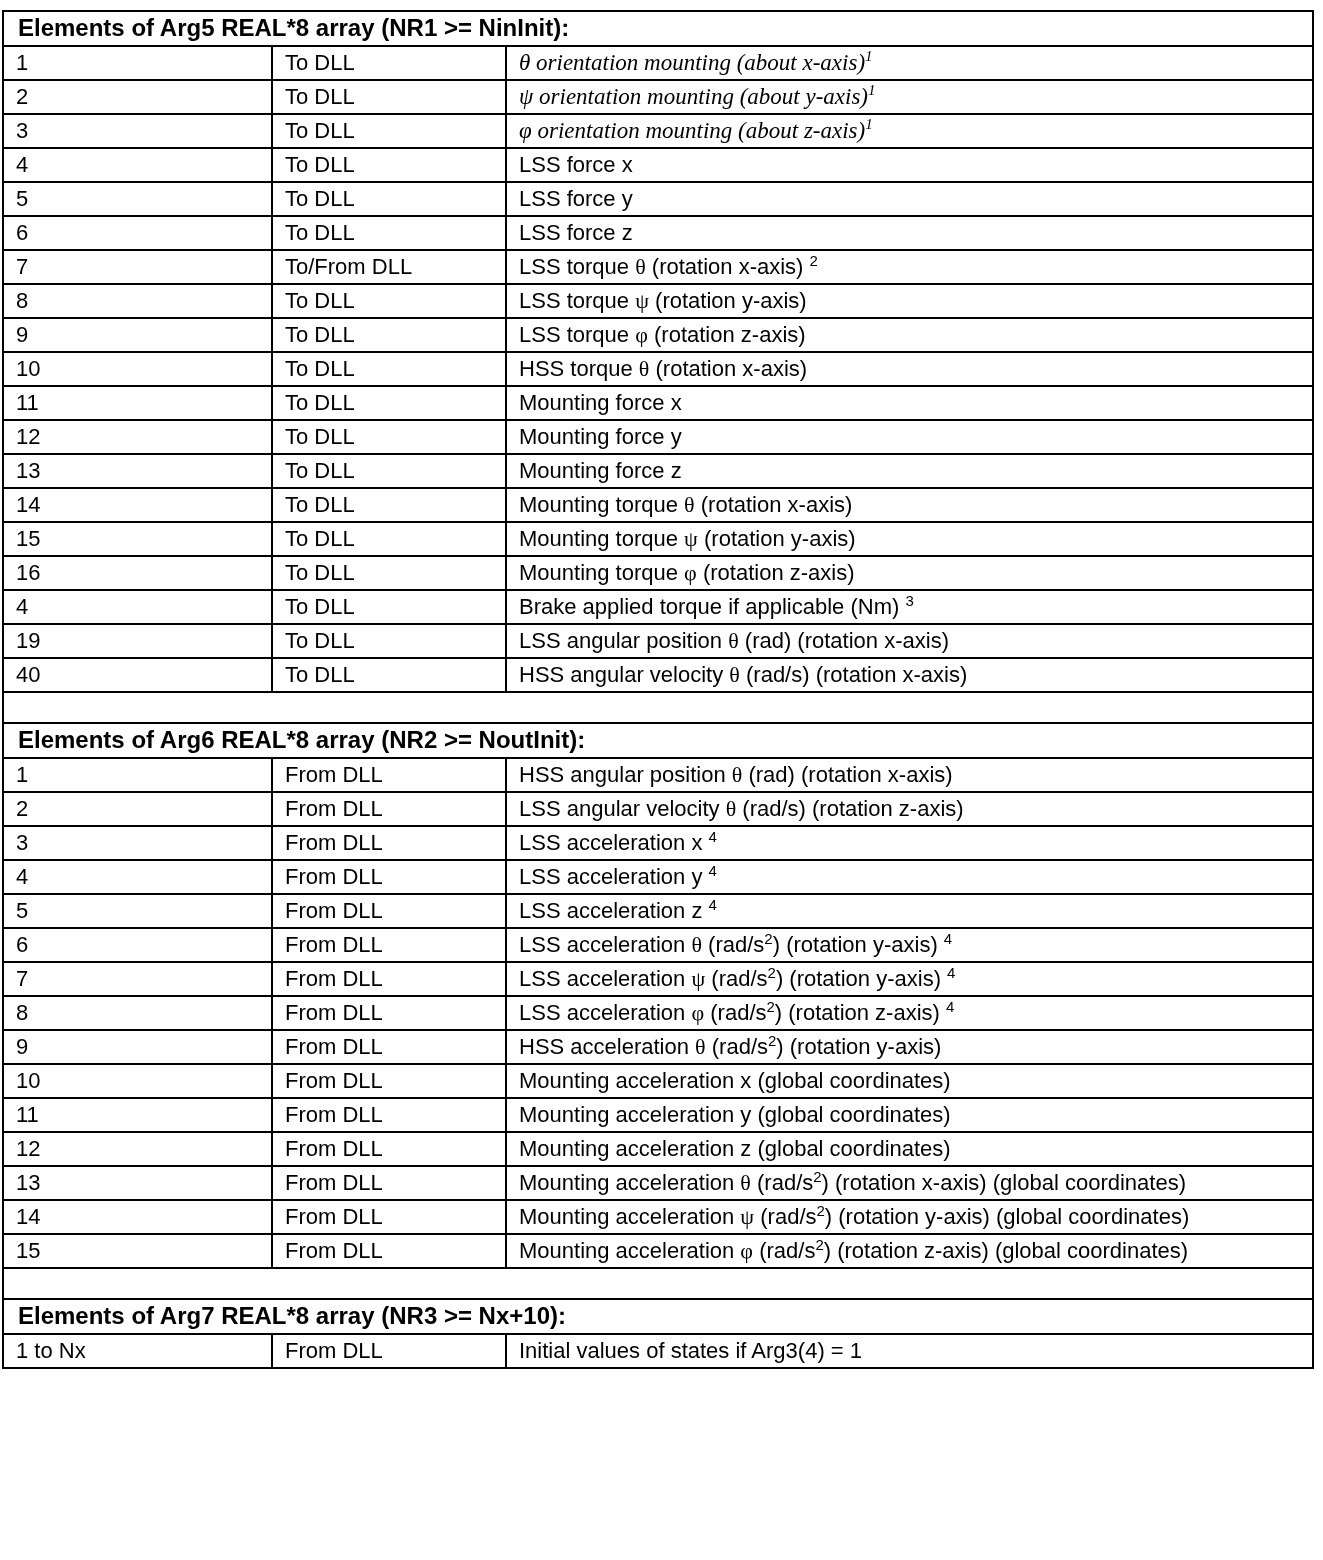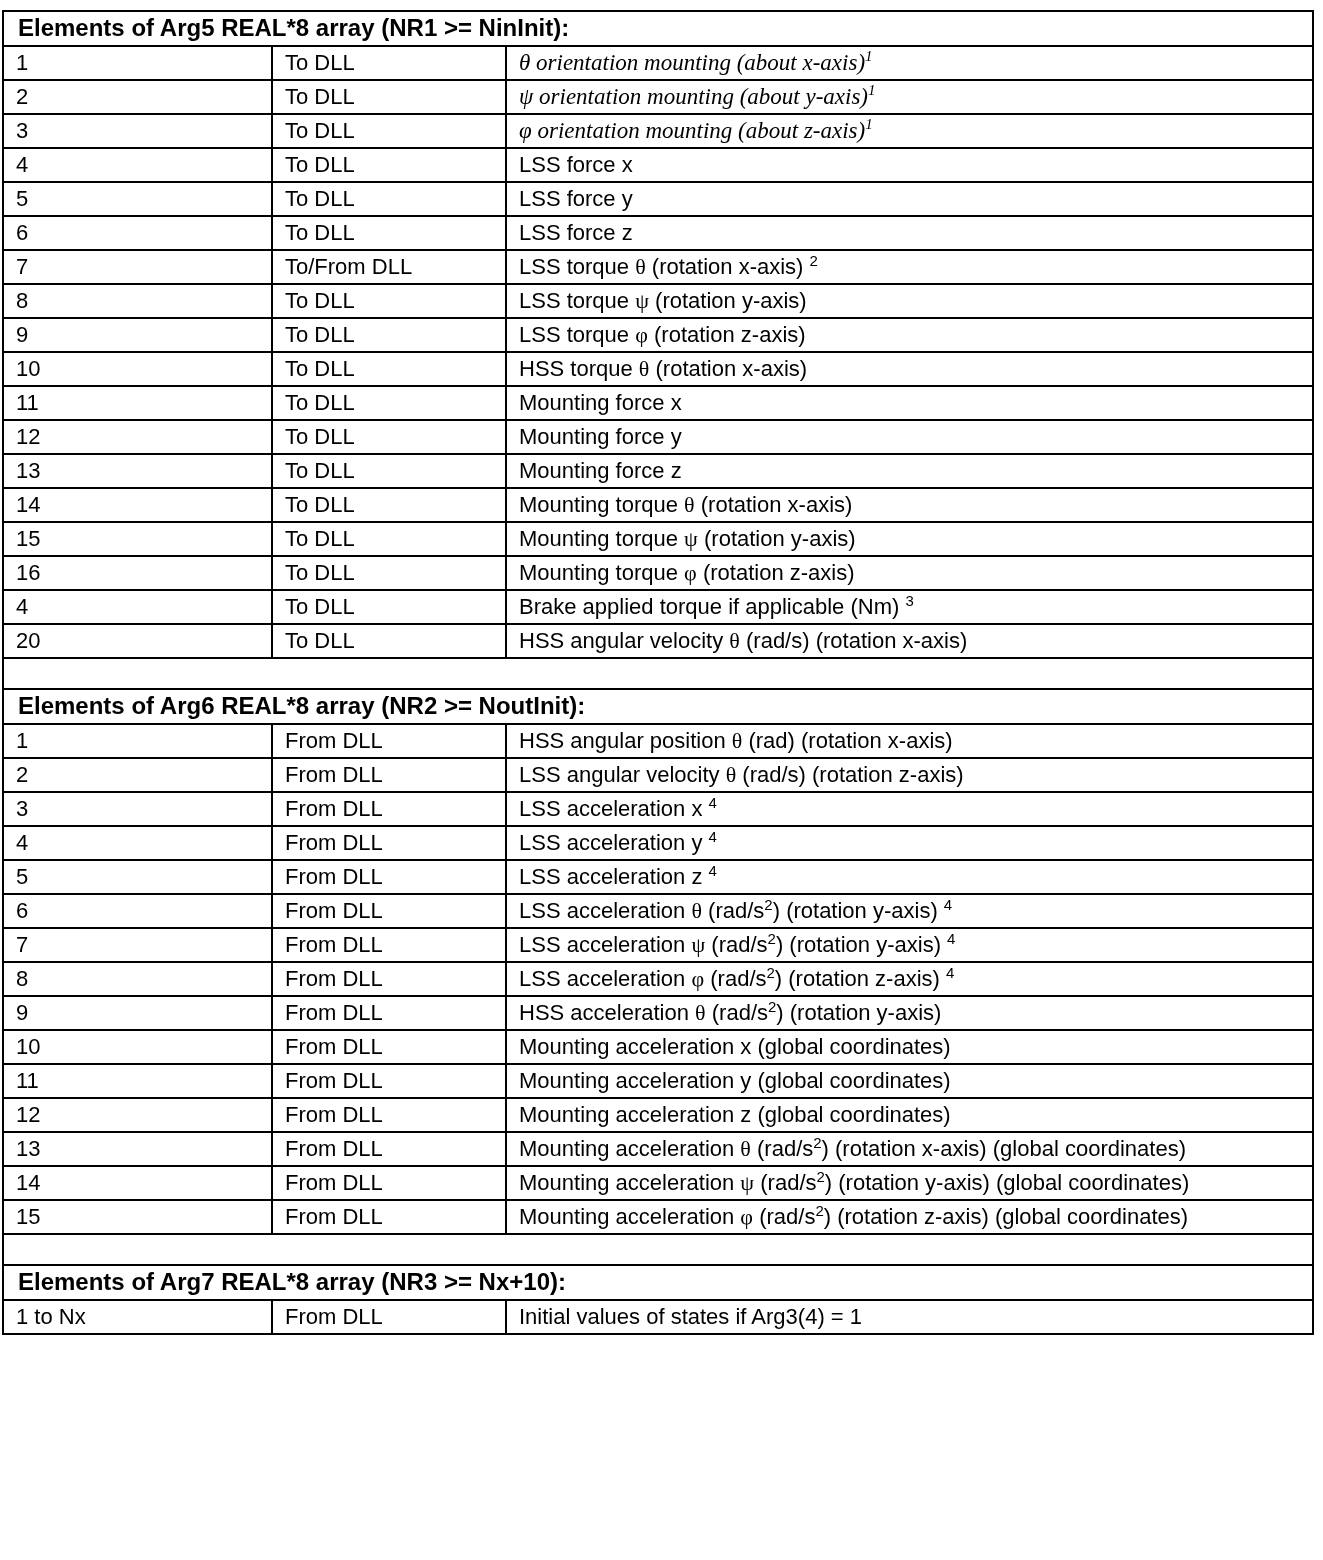--- a/index.html
+++ b/index.html
@@ -141,21 +141,26 @@
         <td>16</td>
         <td>To DLL</td>
         <td>Mounting torque <span class="greek">φ</span> (rotation z-axis)</td>
       </tr>
       <tr>
         <td>4</td>
         <td>To DLL</td>
         <td>Brake applied torque if applicable (Nm) <sup>3</sup></td>
       </tr>
       <tr>
-        <td>20</td>
+        <td>19</td>
+        <td>To DLL</td>
+        <td>LSS angular position <span class="greek">θ</span> (rad) (rotation x-axis)</td>
+      </tr>
+      <tr>
+        <td>40</td>
         <td>To DLL</td>
         <td>HSS angular velocity <span class="greek">θ</span> (rad/s) (rotation x-axis)</td>
       </tr>
       <tr>
         <td colspan="3" class="spacer-cell"></td>
       </tr>
       <tr>
         <td colspan="3" class="title-cell">Elements of Arg6 REAL*8 array (NR2 &gt;= NoutInit):</td>
       </tr>
       <tr>

